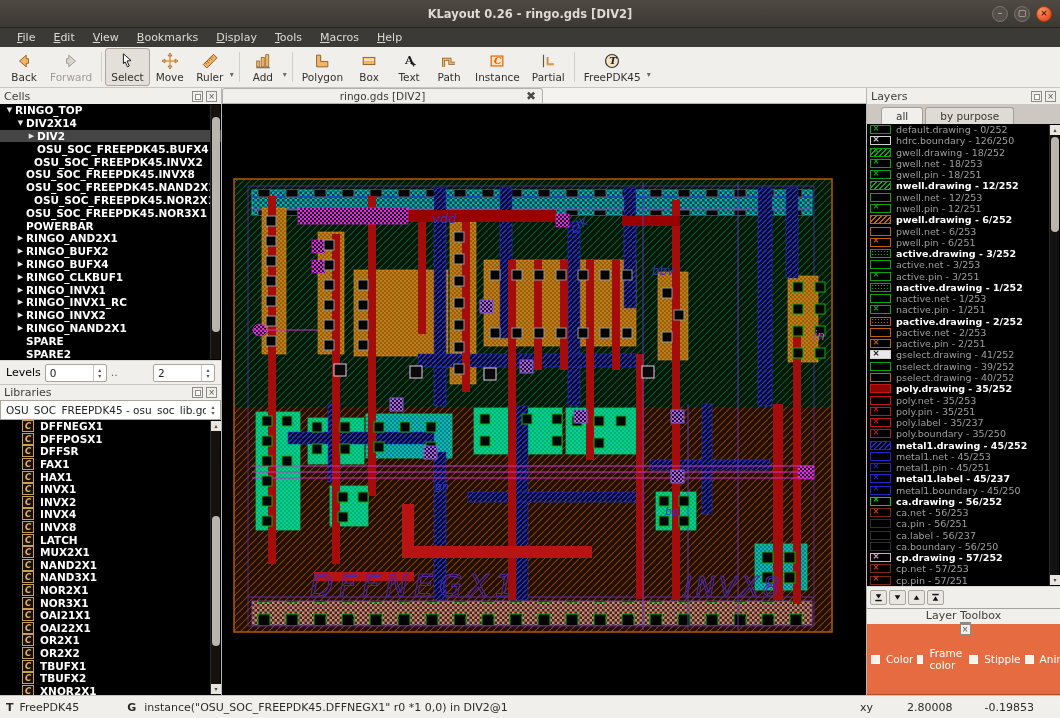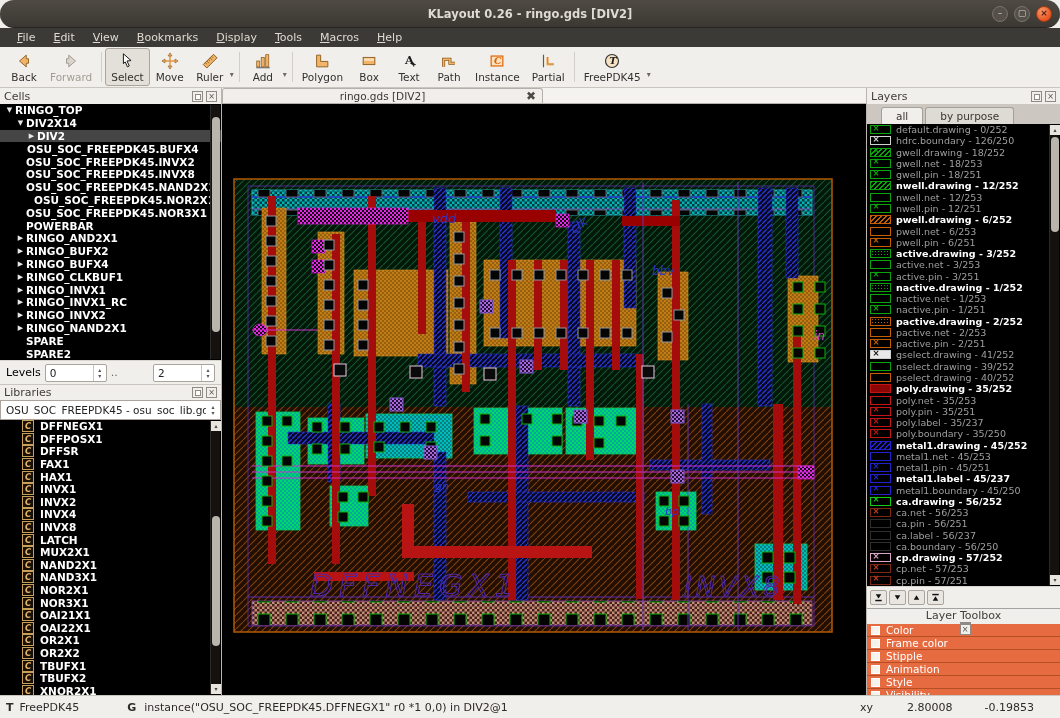--- a/index.html
+++ b/index.html
@@ -2,21 +2,21 @@
 <html><head>
 <meta charset="utf-8">
 <style>
   * { margin:0; padding:0; box-sizing:border-box; }
   html,body { width:1060px; height:718px; overflow:hidden; }
   body { font-family:"DejaVu Sans", sans-serif; background:#f1efec; font-size:11px; }
   .app { width:1060px; height:718px; display:flex; flex-direction:column; }
 
   
   .titlebar { height:28px; background:linear-gradient(#4f4a43,#3b3833); border-bottom:1px solid #262421;
-    position:relative; display:flex; align-items:center; justify-content:center; flex:0 0 28px;border-radius:14px;}
+    position:relative; display:flex; align-items:center; justify-content:center; flex:0 0 28px;}
   .titlebar .title { color:#dfdbd3; font-weight:bold; font-size:11.5px; }
   .winbtns { position:absolute; right:8px; top:6px; display:flex; gap:6px; }
   .wbtn { width:16px; height:16px; border-radius:50%; background:#55504a; border:1px solid #79736a;
     color:#d8d3ca; font-size:9px; line-height:13px; text-align:center; }
   .wbtn.close { background:radial-gradient(circle at 35% 30%, #f49a6b, #e95420 70%); border-color:#a33c15; color:#54180a; font-weight:bold;}
 
   
   .menubar { height:19px; background:#3b3a36; display:flex; align-items:center; padding-left:8px; flex:0 0 19px;}
   .menu-item { color:#dfdbd3; padding:0 9px; font-size:11px; }
   .menu-item u { text-decoration:underline; }
@@ -88,21 +88,21 @@
   .sw .xm { position:absolute; left:1.5px; top:-2.5px; font-size:8.5px; font-weight:bold; color:var(--c); line-height:9px;}
   .sw.f-hatch { background-image:repeating-linear-gradient(135deg, var(--c) 0 1px, transparent 1px 3.5px); }
   .sw.f-stip  { background-image:radial-gradient(var(--c) 34%, transparent 36%); background-size:3px 3px; }
   .sw.f-solid { background:var(--fc); }
   .arrowsrow { height:22px; flex:0 0 22px; display:flex; align-items:center; gap:2px; padding-left:3px; border-top:1px solid #d8d4ce;}
   .abtn { width:17px; height:15px; background:#e9e6e1; border:1px solid #aaa49c; border-radius:2px; display:flex; align-items:center; justify-content:center;}
   .abtn svg { width:11px; height:11px; }
 
   
   .ltb-head { border-top:1px solid #a3a3a3;flex-direction:column; }
-  #toolbox { flex:1; display:flex; flex-direction:column; }
+  #toolbox { flex:1; display:flex; flex-direction:row; }
   .ltb-row { flex:1; background:#e66b40; border-bottom:1px solid #b44f23; display:flex; align-items:center; padding-left:4px; gap:6px;}
   .ltb-row .cb { width:9px; height:9px; background:#f6f2ec; border:1px solid #fff; }
   .ltb-row .lbl { color:#fff; font-size:10.5px; }
 
   
   .statusbar { height:23px; flex:0 0 23px; background:#f1efec; border-top:1px solid #c9c5bf; display:flex; align-items:center; font-size:11px; color:#2d2b28;}
   .statusbar b { font-weight:bold; }
   .sb-left { display:flex; align-items:center; gap:6px; padding-left:6px; }
   .sb-sel { margin-left:48px; display:flex; gap:8px; }
   .sb-right { margin-left:auto; width:200px; display:flex; align-items:center; padding-right:16px; }
@@ -284,25 +284,25 @@
             <span>RINGO_TOP</span>
           </div>
           <div class="trow" style="padding-left: 15px;">
             <span class="arr">▼</span>
             <span>DIV2X14</span>
           </div>
           <div class="trow sel" style="padding-left: 26px;">
             <span class="arr">▶</span>
             <span>DIV2</span>
           </div>
-          <div class="trow" style="padding-left: 16px;">
+          <div class="trow" style="padding-left: 26px;">
             <span class="arr"></span>
             <span>OSU_SOC_FREEPDK45.BUFX4</span>
           </div>
-          <div class="trow" style="padding-left: 15px;">
+          <div class="trow" style="padding-left: 23px;">
             <span class="arr"></span>
             <span>OSU_SOC_FREEPDK45.INVX2</span>
           </div>
           <div class="trow" style="padding-left: 15px;">
             <span class="arr"></span>
             <span>OSU_SOC_FREEPDK45.INVX8</span>
           </div>
           <div class="trow" style="padding-left: 15px;">
             <span class="arr"></span>
             <span>OSU_SOC_FREEPDK45.NAND2X1</span>

